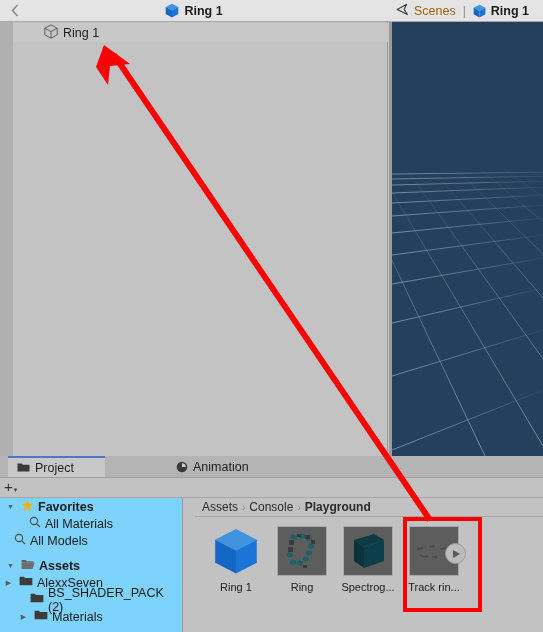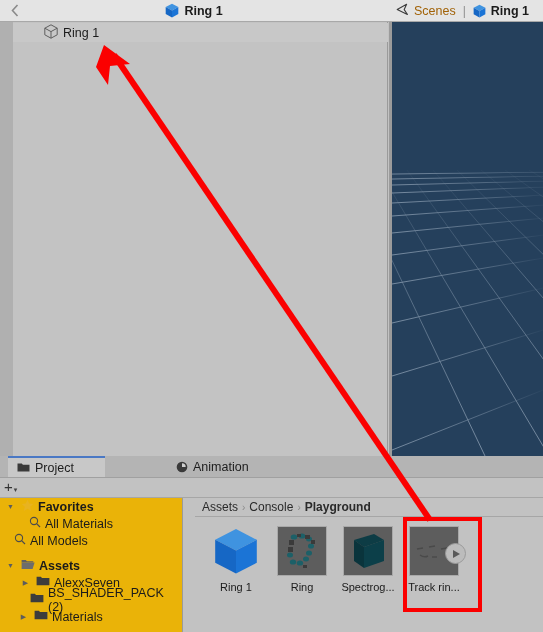--- a/index.html
+++ b/index.html
@@ -58,21 +58,21 @@
 
   
   .proj-toolbar{position:absolute;left:0;top:22px;width:543px;height:20px;
     background:#c2c2c2;border-bottom:1px solid #a6a6a6;box-sizing:border-box;}
   .plus-btn{position:absolute;left:4px;top:1px;display:flex;align-items:center;gap:1px;
     font-size:15px;color:#333;line-height:1;}
   .plus-btn .caret{font-size:7px;position:relative;top:3px;color:#444;}
 
   
   .tree{position:absolute;left:0;top:42px;width:183px;height:134px;
-    background:#eab308;border-right:1px solid #9a9a9a;box-sizing:border-box;
+    background:#7dd3fc;border-right:1px solid #9a9a9a;box-sizing:border-box;
     overflow:hidden;}
   .tree-row{height:17px;display:flex;align-items:center;gap:4px;font-size:12.5px;color:#1b1b1b;}
   .tw{width:13px;display:inline-flex;align-items:center;justify-content:center;
     font-size:7px;color:#5d5d5d;}
   .tree-row.bold{font-weight:bold;}
   .spacer{height:8px;}
 
   
   .browser{position:absolute;left:195px;top:42px;width:348px;height:134px;background:#c2c2c2;}
   .crumbs{position:absolute;left:0;top:0;width:348px;height:19px;
@@ -270,21 +270,21 @@
         <span class="tw">▼</span>
         <span>
           <svg width="14" height="12" viewBox="0 0 14 12">
             <path d="M0.6 2 h4.2 l1.1 1.3 h6.4 v1.2 h-11.7 z" fill="#5f5f5f"></path>
             <path d="M0.6 4.6 h13 l-2 6.3 h-11 z" fill="#6d6d6d"></path>
           </svg>
         </span>
         <span>Assets</span>
       </div>
 
-      <div class="tree-row" style="padding-left:19px;text-align:right;">
+      <div class="tree-row" style="padding-left:2px;text-align:right;">
         <span class="tw">▶</span>
         <span>
           <svg width="14" height="12" viewBox="0 0 14 12">
             <path d="M0.6 1.8 h4.3 l1.1 1.3 h7.4 v7.2 h-12.8 z" fill="#3c3c3c"></path>
           </svg>
         </span>
         <span><span>AlexxSeven</span></span>
       </div>
 
       <div class="tree-row" style="padding-left:30px;">

